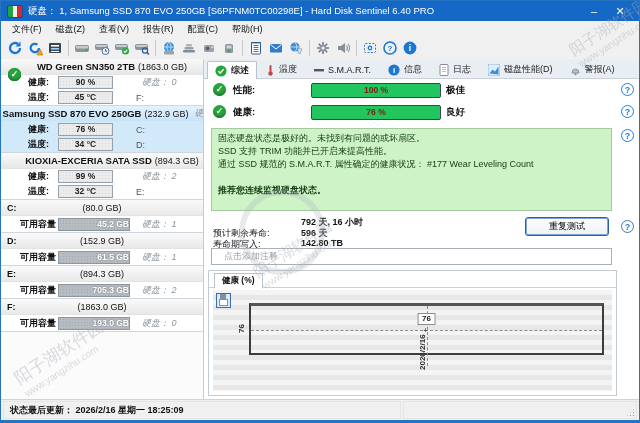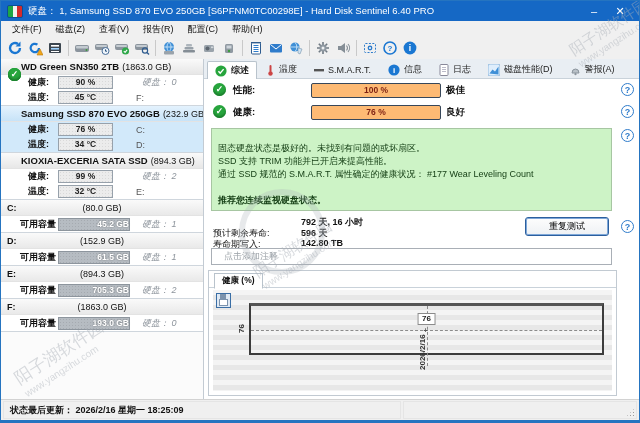--- a/index.html
+++ b/index.html
@@ -17,21 +17,21 @@
   .menubar span{padding:0 7px;}
   .toolbar{position:absolute;top:36px;left:0;right:0;height:22px;background:#f0f0f0;border-bottom:1px solid #d6d6d6;display:flex;align-items:center;padding-left:4px;}
   .tb-ic{width:20px;height:18px;display:flex;align-items:center;justify-content:center;}
   .tb-sep{width:1px;height:16px;background:#c9c9c9;margin:0 3px;}
   
   .leftpanel{position:absolute;top:58px;left:0;width:202px;bottom:23px;background:#fbfbfb;border-right:1px solid #c3cbd3;overflow:hidden;}
   .rightpanel{position:absolute;top:58px;left:203px;right:0;bottom:23px;background:#fff;}
   
   .card{border-bottom:1px solid #cfd6dd;background:#fff;}
   .card.sel{background:#d2e9fa;}
-  .card-head{height:15px;display:flex;align-items:center;background:linear-gradient(#fafafa,#e7e7e7);
+  .card-head{height:15px;display:flex;justify-content:center;align-items:center;background:linear-gradient(#fafafa,#e7e7e7);
              border-bottom:1px solid #e3e3e3;white-space:nowrap;overflow:hidden;padding-left:20px;}
   .card.sel .card-head{background:linear-gradient(#e4f2fd,#c7e3f8);}
   .card-head b{font-size:9.5px;margin-right:3px;}
   .gray-it{font-style:italic;color:#8d949c;margin-left:6px;white-space:nowrap;}
   .drow{height:15px;display:flex;align-items:center;position:relative;}
   .drow .lbl{position:absolute;left:27px;font-weight:bold;}
   .ck{position:absolute;left:7px;top:9px;width:13px;height:13px;border-radius:50%;background:#27a53d;color:#fff;
       font-size:9px;line-height:13px;text-align:center;font-weight:bold;box-shadow:inset 0 -2px 2px #1c7e2e;}
   .bar{position:absolute;left:57px;width:53px;height:11px;border:1px solid #97a1ab;background:#ececec;
        background-image:radial-gradient(#00000014 1px,transparent 1px);background-size:3px 3px;}
@@ -50,30 +50,30 @@
   .prow .lbl{position:absolute;left:19px;font-weight:bold;}
   
   .tabstrip{position:absolute;top:0;left:0;right:0;height:19px;background:#e9eef3;border-bottom:1px solid #c9d2da;display:flex;align-items:flex-end;padding-left:3px;}
   .tab{height:17px;display:flex;align-items:center;padding:0 7px;margin-right:1px;color:#222;border:1px solid transparent;border-bottom:none;white-space:nowrap;}
   .tab.active{background:#fff;border-color:#b9c3cc;border-radius:2px 2px 0 0;position:relative;top:1px;font-weight:bold;}
   .tab .tic{margin-right:4px;display:inline-flex;}
   
   .ov-row{position:absolute;height:16px;}
   .ov-ck{position:absolute;left:9px;width:13px;height:13px;border-radius:50%;background:#27a53d;color:#fff;font-size:9px;line-height:13px;text-align:center;font-weight:bold;box-shadow:inset 0 -2px 2px #1c7e2e;}
   .ov-lbl{position:absolute;left:29px;top:1px;font-weight:bold;font-size:9.5px;}
-  .gbar{position:absolute;left:107px;top:0;width:128px;height:13px;border:1px solid #37475a;border-radius:2px;background:#fdba74;overflow:hidden;}
+  .gbar{position:absolute;left:107px;top:0;width:128px;height:13px;border:1px solid #37475a;border-radius:2px;background:#22c55e;overflow:hidden;}
   .gbar .gfill{height:100%;background:linear-gradient(90deg,#e0442c,#ef7b38 25%,#f4c43d 48%,#cfdc44 62%,#7ac932 80%,#3eb52b);}
   .gbar .gtxt{position:absolute;left:0;right:0;top:0;text-align:center;font-size:8.5px;font-weight:bold;color:#7c1f12;line-height:13px;}
   .rating{position:absolute;left:242px;top:1px;font-weight:bold;font-size:9.5px;}
   .qicon{width:13px;height:13px;border-radius:50%;border:1px solid #2f7ccb;color:#2f7ccb;background:#fff;
          font-size:9px;font-weight:bold;text-align:center;line-height:12px;display:inline-block;box-sizing:border-box;}
   .qcol{position:absolute;right:5px;}
   
   .infobox{position:absolute;left:7px;right:27px;top:69px;height:83px;background:#cdf3c6;border:1px solid #a7c6a2;
-           padding:13px 6px;box-sizing:border-box;line-height:13px;font-size:9px;color:#123c12;}
+           padding:3px 6px;box-sizing:border-box;line-height:13px;font-size:9px;color:#123c12;}
   .infobox .b{font-weight:bold;}
   
   .stat-lbl{position:absolute;left:9px;width:90px;}
   .stat-val{position:absolute;left:97px;font-weight:bold;}
   .retest{position:absolute;right:30px;top:158px;width:84px;height:19px;background:linear-gradient(#fdfdfd,#eef1f4);
           border:1px solid #2c5f9e;border-radius:3px;box-shadow:0 0 0 1px #7da7d8 inset;font-size:9px;display:flex;align-items:center;justify-content:center;}
   .comment{position:absolute;left:7px;right:27px;top:189px;height:15px;border:1px solid #a9afb6;background:#fff;
            color:#9aa0a6;display:flex;align-items:center;padding-left:12px;}
   
   .chartpanel{position:absolute;left:4px;right:22px;top:211px;bottom:3px;background:#fff;border:1px solid #c2cad2;}

